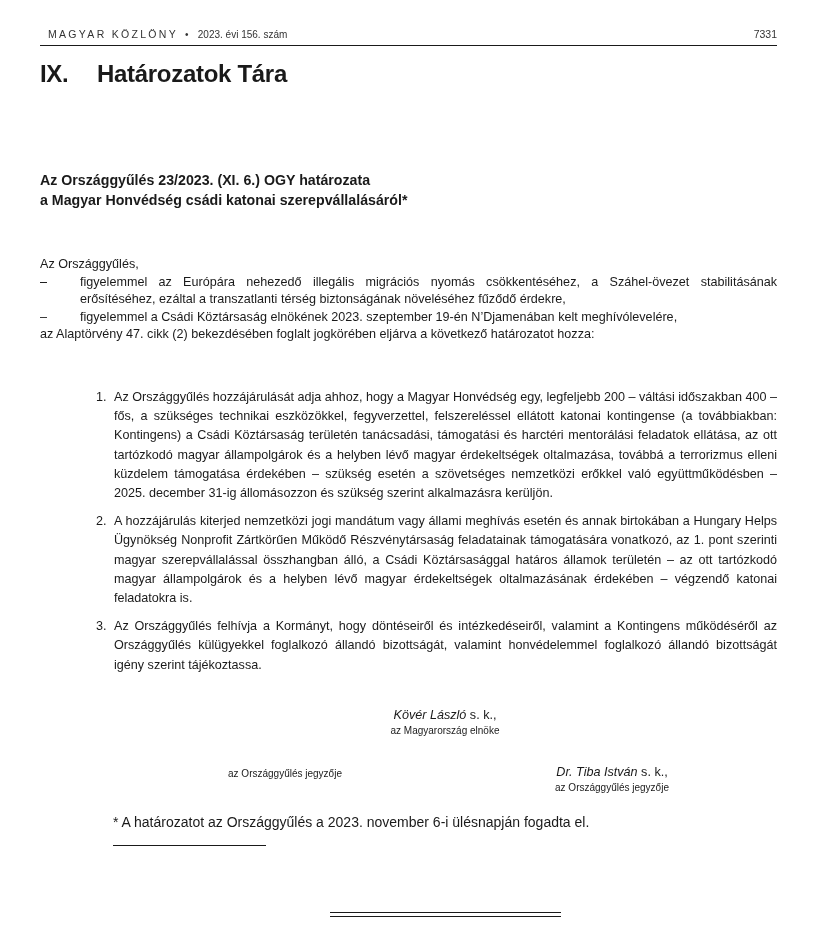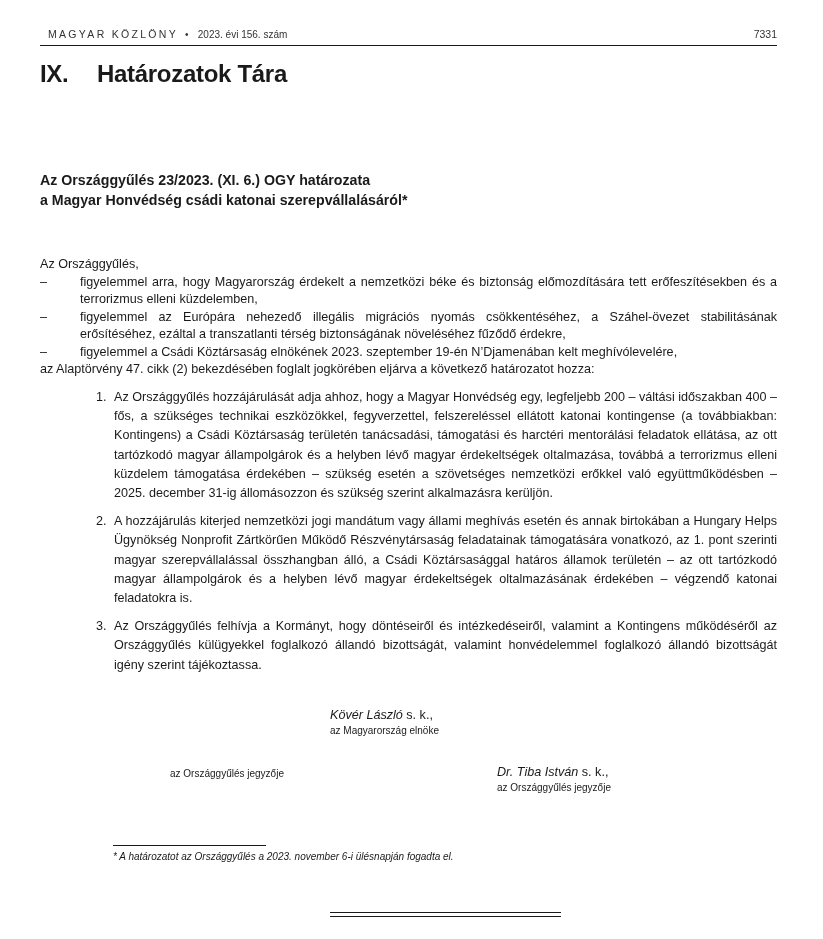--- a/index.html
+++ b/index.html
@@ -37,34 +37,34 @@
   .intro { top: 230px; }
   .bullet { position: relative; padding-left: 40px; text-align: justify; }
   .bullet .dash { position: absolute; left: 0; top: 0; }
   .points {
     position: absolute; left: 96px; width: 681px; top: 388px;
     font-size: 12.6px; line-height: 19.2px; color: #1a1a1a;
   }
   .point { position: relative; padding-left: 18px; text-align: justify; margin-bottom: 9px; }
   .point .pnum { position: absolute; left: 0; top: 0; }
   .sig {
-    position: absolute; color: #1a1a1a;
+    position: absolute; text-align: center; color: #1a1a1a;
   }
   .sig .name { font-size: 12.6px; }
   .sig .name i { font-style: italic; }
   .sig .role { font-size: 10px; margin-top: 3px; }
   .sig-chair { left: 330px; width: 230px; top: 708px; }
   .sig-left { left: 170px; width: 230px; top: 765px; }
   .sig-right { left: 497px; width: 230px; top: 765px; }
   .fn-rule {
     position: absolute; left: 113px; top: 845px; width: 153px; height: 0;
     border-top: 1px solid #1a1a1a;
   }
   .footnote {
-    position: absolute; left: 113px; top: 851px; font-size: 10px; color: #1a1a1a; font-style: italic;
+    position: absolute; left: 113px; top: 814px; font-size: 14px; color: #1a1a1a;
   }
   .end-rule {
     position: absolute; left: 330px; top: 912px; width: 231px; height: 3px;
     border-top: 1.2px solid #1a1a1a; border-bottom: 1.2px solid #1a1a1a;
   }
 </style>
 </head>
 <body>
 
 <div class="header">
@@ -82,21 +82,20 @@
 
 <div class="res-title">
   <div>Az Országgyűlés 23/2023. (XI. 6.) OGY határozata</div>
   <div>a Magyar Honvédség csádi katonai szerepvállalásáról*</div>
 </div>
 
 <div class="body-text intro">
   <div>Az Országgyűlés,</div>
   <div class="bullet">
     <span class="dash">–</span>
-    <span>figyelemmel arra, hogy Magyarország érdekelt a nemzetközi béke és biztonság előmozdítására tett erőfeszítésekben és a terrorizmus elleni küzdelemben,</span>
   </div>
   <div class="bullet">
     <span class="dash">–</span>
     <span>figyelemmel az Európára nehezedő illegális migrációs nyomás csökkentéséhez, a Száhel-övezet stabilitásának erősítéséhez, ezáltal a transzatlanti térség biztonságának növeléséhez fűződő érdekre,</span>
   </div>
   <div class="bullet">
     <span class="dash">–</span>
     <span>figyelemmel a Csádi Köztársaság elnökének 2023. szeptember 19-én N’Djamenában kelt meghívólevelére,</span>
   </div>
   <div>az Alaptörvény 47. cikk (2) bekezdésében foglalt jogkörében eljárva a következő határozatot hozza:</div>

